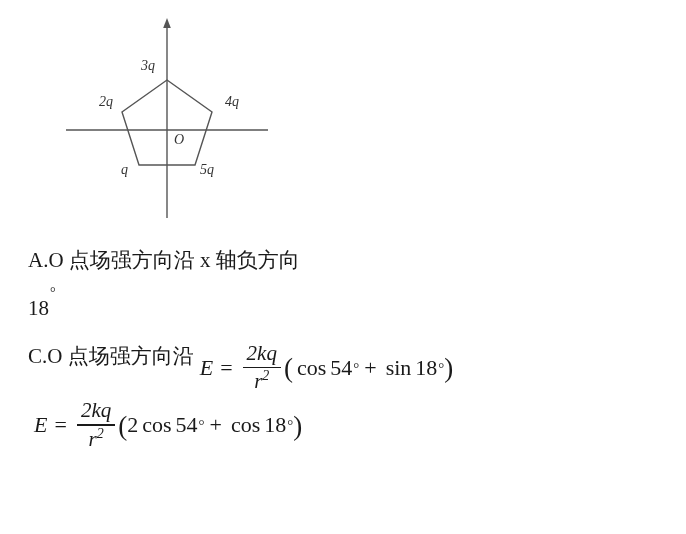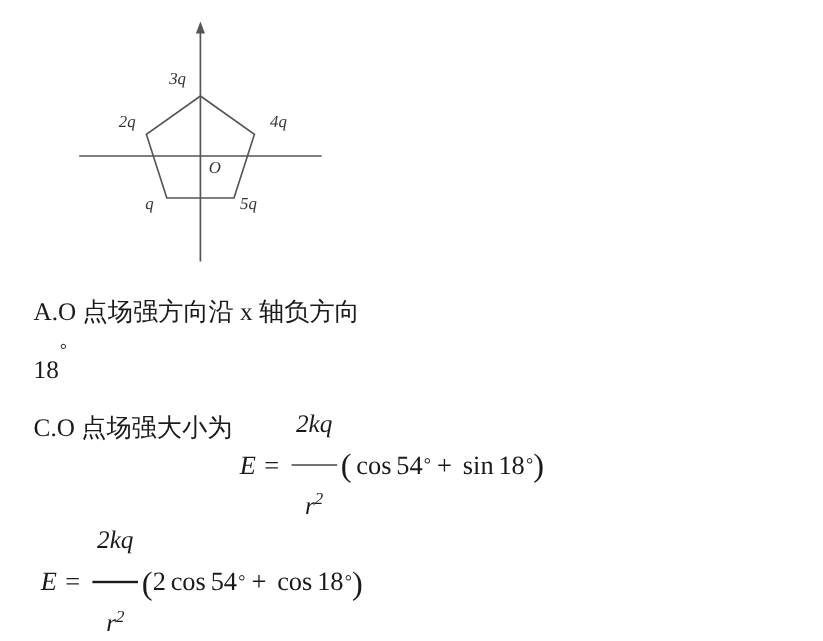--- a/index.html
+++ b/index.html
@@ -59,21 +59,20 @@
   .formula .eq {
     font-style: normal;
     margin: 0 7px 0 7px;
   }
   .frac {
     display: inline-flex;
     flex-direction: column;
     align-items: center;
     vertical-align: middle;
     margin: 0 3px;
-    gap: 20px;
   }
   .frac .num {
     padding: 0 4px 1px 4px;
     font-size: 21px;
   }
   .frac .bar {
     width: 100%;
     height: 1.4px;
     background: #1a1a1a;
   }
@@ -142,21 +141,21 @@
   <div class="option-row">
     <span class="opt-text cjk">A.O 点场强方向沿 x 轴负方向</span>
   </div>
 
   <div class="option-row">
     <span class="opt-text" style="font-family:'Liberation Serif',serif;">18</span>
     <span class="deg" style="font-size:14px;">°</span>
   </div>
 
   <div class="option-row">
-    <span class="opt-text cjk">C.O 点场强大小为</span>
+    <span class="opt-text cjk">C.O 点场强方向沿</span>
     <span class="formula">
       <span>E</span>
       <span class="eq">=</span>
       <span class="frac">
         <span class="num">2kq</span>
         <span class="bar"></span>
         <span class="den"><span>r</span><sup class="exp">2</sup></span>
       </span>
       <span class="paren">(</span>
       <span class="fn">cos</span>

